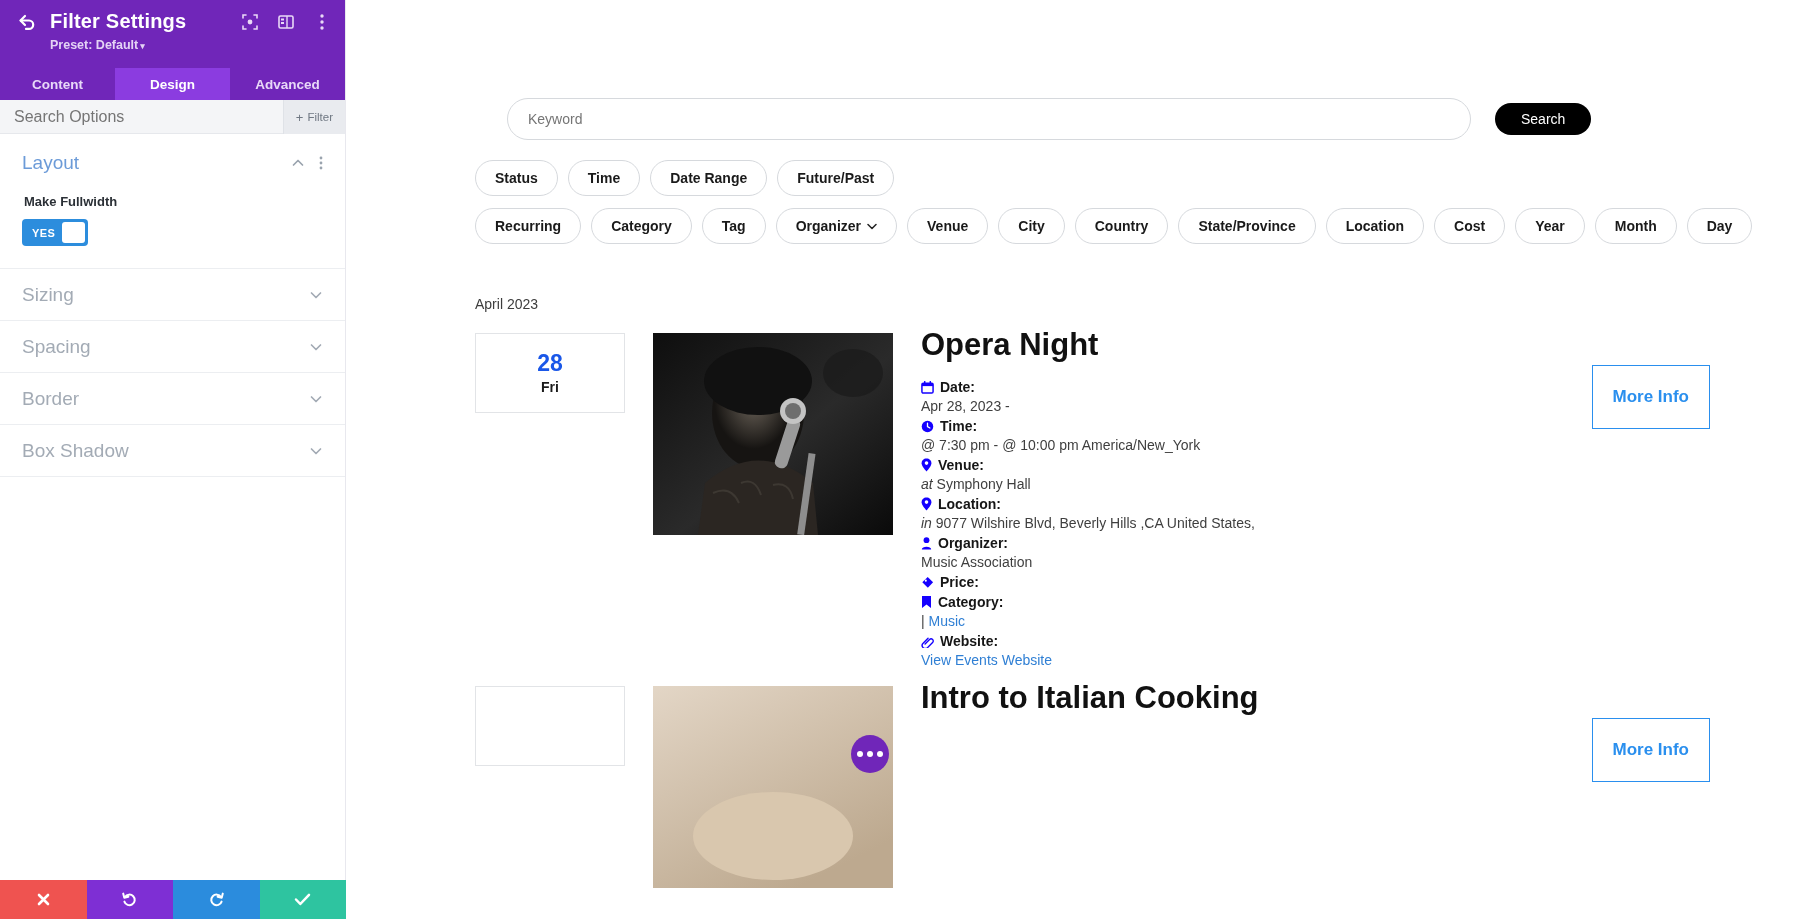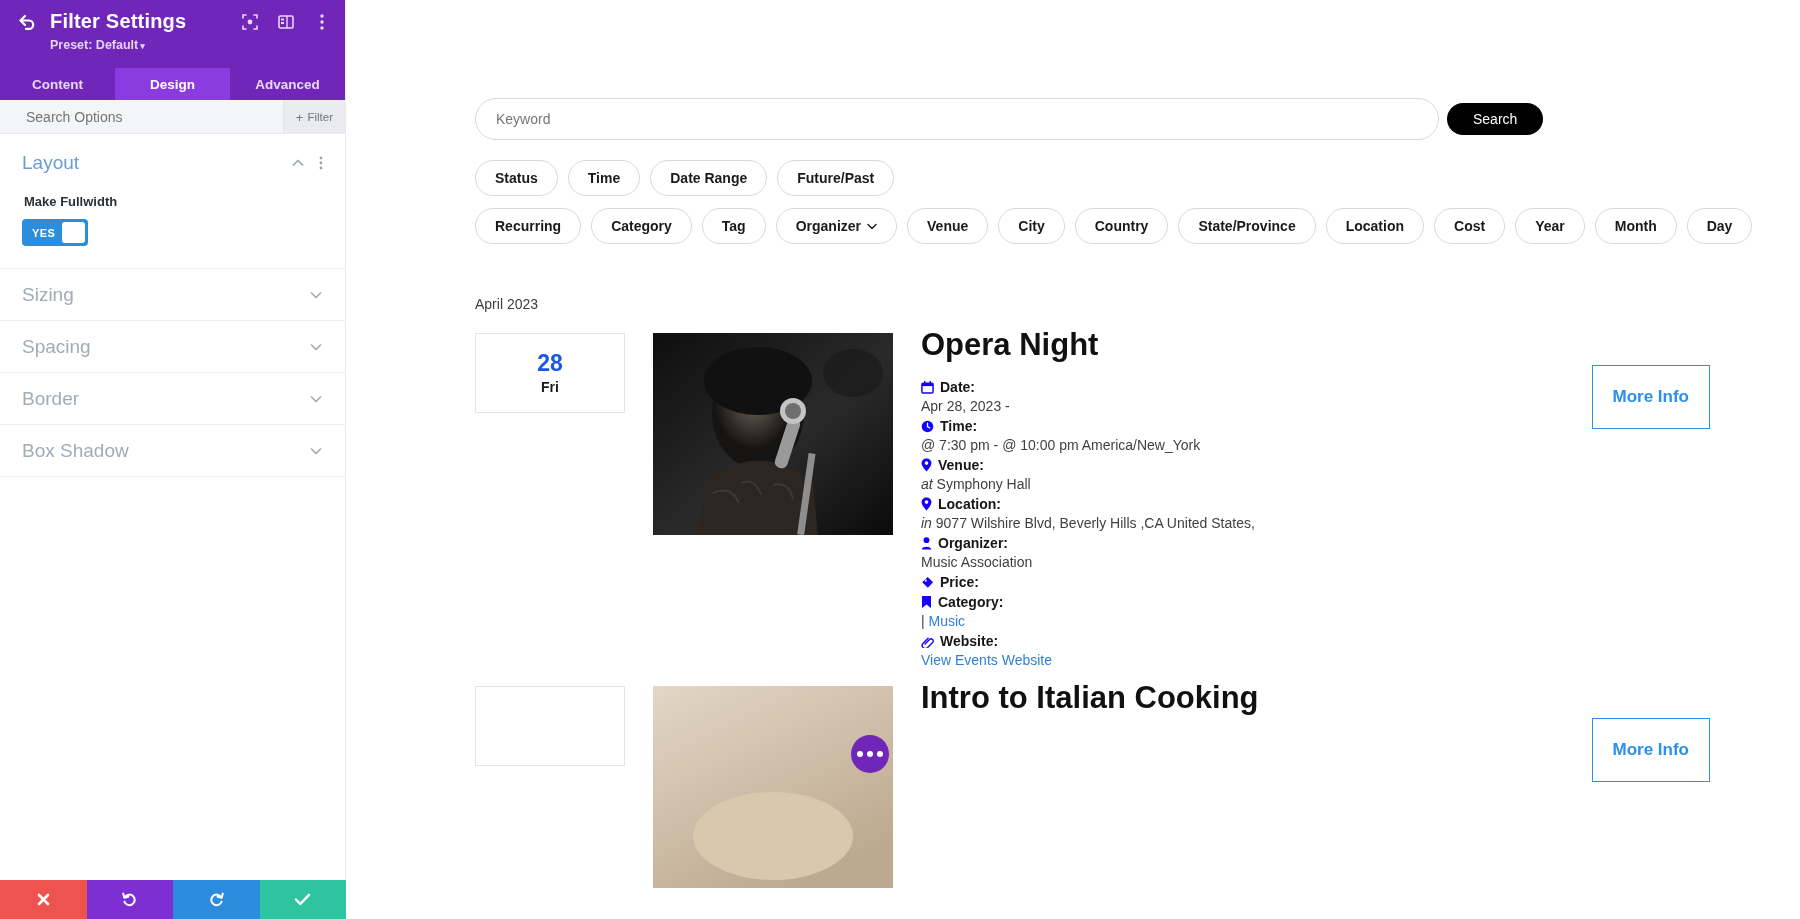--- a/index.html
+++ b/index.html
@@ -60,21 +60,21 @@
   .tab.active { background: #8b3ce0; color: #ffffff; }
 
   .search-options {
     height: 34px; background: #f4f5f7;
     display: flex; align-items: center;
     border-bottom: 1px solid #e6e8ec;
     position: relative;
   }
   .search-options-input {
     border: none; background: transparent; outline: none;
-    font-size: 14px; color: #8c929b; padding-left: 26px;
+    font-size: 16px; color: #8c929b; padding-left: 14px;
     font-family: "Liberation Sans", sans-serif;
     width: 250px; height: 32px;
   }
   .filter-btn {
     position: absolute; right: 0; top: 0; height: 34px;
     display: flex; align-items: center; gap: 4px;
     padding: 0 12px; background: #e9ebef; color: #6f7782;
     font-size: 11.5px; cursor: pointer; border-left: 1px solid #dfe2e7;
   }
   .filter-btn .plus { font-size: 13px; }
@@ -127,22 +127,23 @@
   .act-undo   { background: #7e2fd4; }
   .act-redo   { background: #2b8cdd; }
   .act-save   { background: #2ec4a0; }
 
   
   .main {
     flex: 1; height: 919px; position: relative; background: #ffffff;
     overflow: hidden;
   }
   .search-row {
-    display: flex; align-items: center; gap: 8px;
+    display: flex; align-items: center; gap: 24px;
     padding: 98px 0 0 129px;
+    margin-left: 32px;
   }
   .keyword-input {
     width: 964px; height: 42px; border-radius: 21px;
     border: 1px solid #d6d9dd; background: #fff;
     padding: 0 20px; font-size: 14px; color: #3b3b3b;
     font-family: "Liberation Sans", sans-serif; outline: none;
   }
   .search-submit {
     height: 32px; padding: 0 26px; border-radius: 21px;
     background: #000000; color: #ffffff; border: none;

